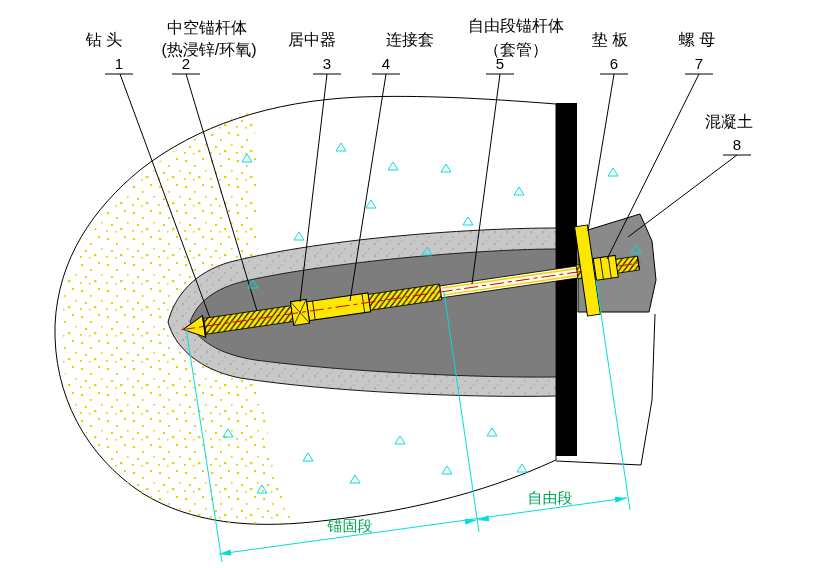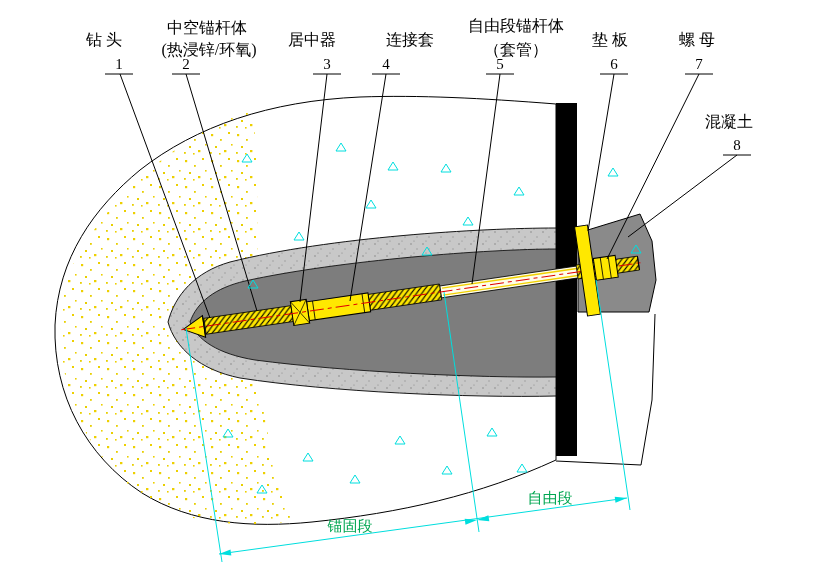--- a/index.html
+++ b/index.html
@@ -1,17 +1,17 @@
 <!DOCTYPE html>
 <html><head>
 <meta charset="utf-8">
 <style>
   html,body{margin:0;padding:0;background:#fff;}
   .canvas{width:817px;height:568px;position:relative;background:#ffffff;
-          font-family:Liberation Serif, serif;border-radius:6px;}
+          font-family:Liberation Sans, sans-serif;border-radius:6px;}
   svg{display:block;}
   .clabel{font-size:16px;fill:#000;}
   .cnum{font-size:15px;fill:#000;}
   .k{stroke:#000;stroke-width:1;fill:none;}
   .cy{stroke:#00dede;stroke-width:1;fill:none;}
   .cyf{fill:#00dede;stroke:none;}
   .tri{stroke:#00dede;stroke-width:1;fill:none;}
   .dim-label{font-size:15px;fill:#00a651;}
 </style>
 </head>

